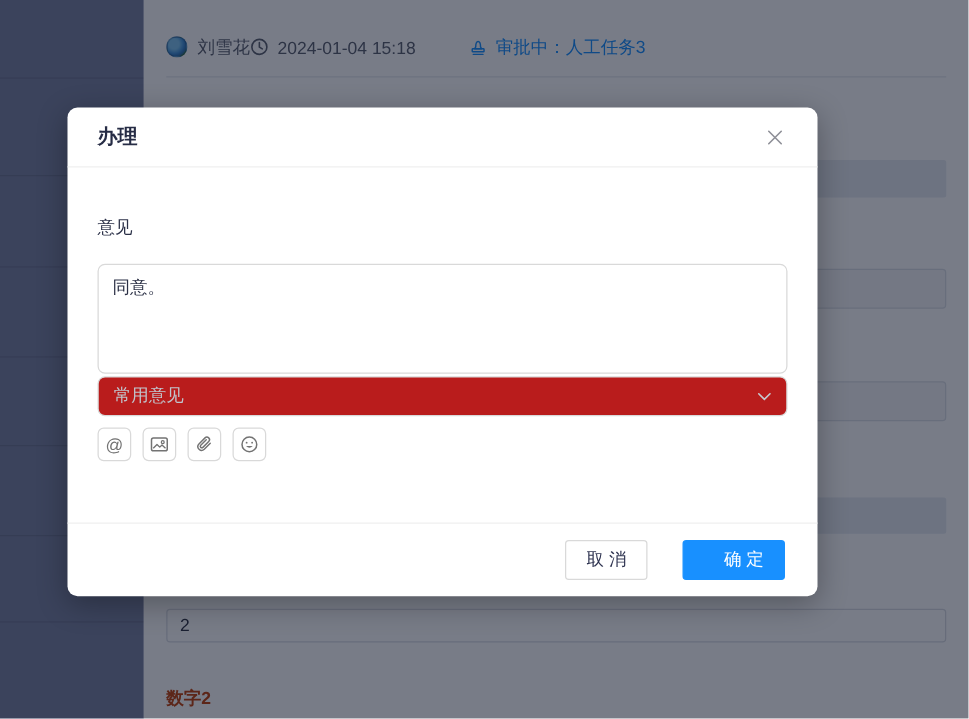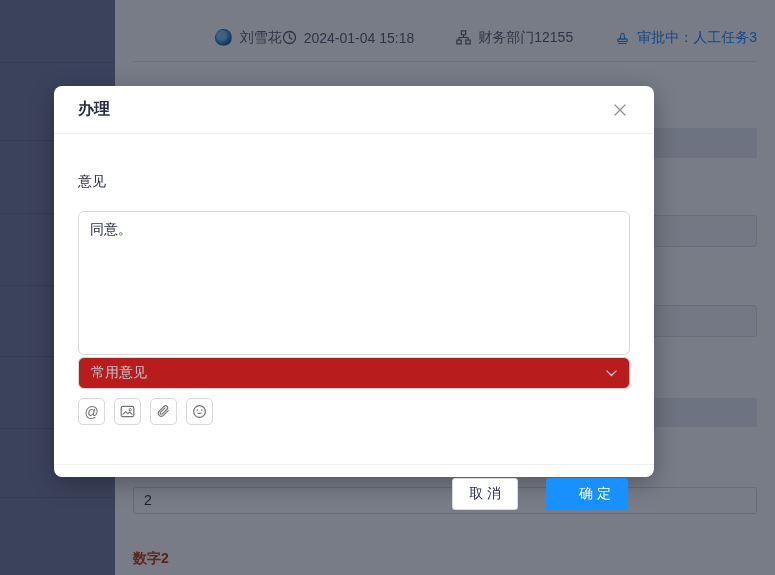--- a/index.html
+++ b/index.html
@@ -8,21 +8,21 @@
   .screen { position:relative; width:775px; height:575px; overflow:hidden; background:#fff; }
 
   
   .backdrop { position:absolute; inset:0; }
   .sidebar { position:absolute; left:0; top:0; width:115px; height:575px; background:#7880a0; }
   .sidebar .sep { position:absolute; left:0; width:115px; height:1px; background:rgba(0,0,0,0.10); }
   .content { position:absolute; left:115px; top:0; right:0; height:575px; background:#ffffff; }
 
   .meta-row { position:absolute; top:14px; left:18px; right:18px; height:48px;
               display:flex; align-items:center; border-bottom:1px solid #e4e7ed;
-              font-size:14px; color:#5a5f6e; white-space:nowrap;justify-content:flex-end; }
+              font-size:14px; color:#5a5f6e; white-space:nowrap; }
   .avatar { width:17px; height:17px; border-radius:50%;
             background:radial-gradient(circle at 35% 35%, #7ec4ef 0 30%, #3f8fd6 55%, #2d6fb2 70%, #3a7f46 85%);
             border:1px solid rgba(0,0,0,0.15); flex:0 0 auto; }
   .meta-item { display:flex; align-items:center; gap:7px; }
   .meta-item + .meta-item { margin-left:42px; }
   .meta-name { margin-left:8px; }
   .meta-status { color:#1890ff; }
   .micon { width:15px; height:15px; flex:0 0 auto; display:block; }
 
   .bg-band { position:absolute; left:18px; right:18px; background:#e6eaf2; border-radius:2px; }
@@ -40,21 +40,21 @@
            background:#fff; border-radius:8px; box-shadow:0 6px 24px rgba(0,0,0,0.30);
            display:flex; flex-direction:column;gap:15px; }
   .modal-header { height:48px; flex:0 0 auto; padding:0 24px; display:flex; align-items:center;
                   border-bottom:1px solid #f0f0f0; }
   .modal-title { font-size:16px; font-weight:600; color:#262c45; }
   .modal-close { margin-left:auto; width:20px; height:20px; display:flex; align-items:center;
                  justify-content:center; cursor:pointer; }
   .modal-close svg { width:14px; height:14px; }
   .modal-body { flex:1 1 auto; padding:24px; }
   .field-label { font-size:14px; color:#2b3148; margin-bottom:20px; }
-  .opinion-textarea { display:block; width:100%; height:144px; resize:none;
+  .opinion-textarea { display:block; width:100%; height:88px; resize:none;
                       border:1px solid #d9d9d9; border-radius:6px; padding:9px 11px;
                       font-family:inherit; font-size:14px; color:#2b3045; outline:none; }
   .select { margin-top:2px; height:32px; border:1px solid #d9d9d9; border-radius:6px;
             display:flex; align-items:center; padding:0 12px; cursor:pointer; background:#b91c1c; }
   .select-placeholder { font-size:14px; color:#c0c4cc; flex:1 1 auto; }
   .select svg { width:11px; height:7px; flex:0 0 auto; }
   .toolbar { margin-top:9px; display:flex; gap:9px; }
   .tool-btn { width:27px; height:27px; border:1px solid #d9d9d9; border-radius:5px; background:#fff;
               display:flex; align-items:center; justify-content:center; cursor:pointer;
               color:#737373; font-size:14px; line-height:1; padding:0; }
@@ -88,29 +88,20 @@
         <span class="meta-name">刘雪花</span>
 
         <span class="meta-item">
           <svg class="micon" viewBox="0 0 14 14">
             <circle cx="7" cy="7" r="5.6" fill="none" stroke="#5a5f6e" stroke-width="1.2"></circle>
             <path d="M7 3.8 V7.2 L9.2 8.5" fill="none" stroke="#5a5f6e" stroke-width="1.2" stroke-linecap="round"></path>
           </svg>
           <span>2024-01-04 15:18</span>
         </span>
 
-        <span class="meta-item">
-          <svg class="micon" viewBox="0 0 14 14">
-            <rect x="5" y="0.8" width="4" height="3.6" fill="none" stroke="#5a5f6e" stroke-width="1.1"></rect>
-            <rect x="0.8" y="9.4" width="4" height="3.6" fill="none" stroke="#5a5f6e" stroke-width="1.1"></rect>
-            <rect x="9.2" y="9.4" width="4" height="3.6" fill="none" stroke="#5a5f6e" stroke-width="1.1"></rect>
-            <path d="M7 4.4 V7 M2.8 9.4 V7 H11.2 V9.4" fill="none" stroke="#5a5f6e" stroke-width="1.1"></path>
-          </svg>
-          <span>财务部门12155</span>
-        </span>
 
         <span class="meta-item meta-status">
           <svg class="micon" viewBox="0 0 14 14">
             <path d="M5.2 7 C5.2 4.6 5.8 3 7 3 C8.2 3 8.8 4.6 8.8 7 L9.6 8.4 H4.4 Z" fill="none" stroke="#1890ff" stroke-width="1.1" stroke-linejoin="round"></path>
             <rect x="2.6" y="8.4" width="8.8" height="2.3" rx="0.5" fill="none" stroke="#1890ff" stroke-width="1.1"></rect>
             <path d="M3.4 12.6 H10.6" stroke="#1890ff" stroke-width="1.1" stroke-linecap="round"></path>
           </svg>
           <span>审批中：人工任务3</span>
         </span>
       </div>

